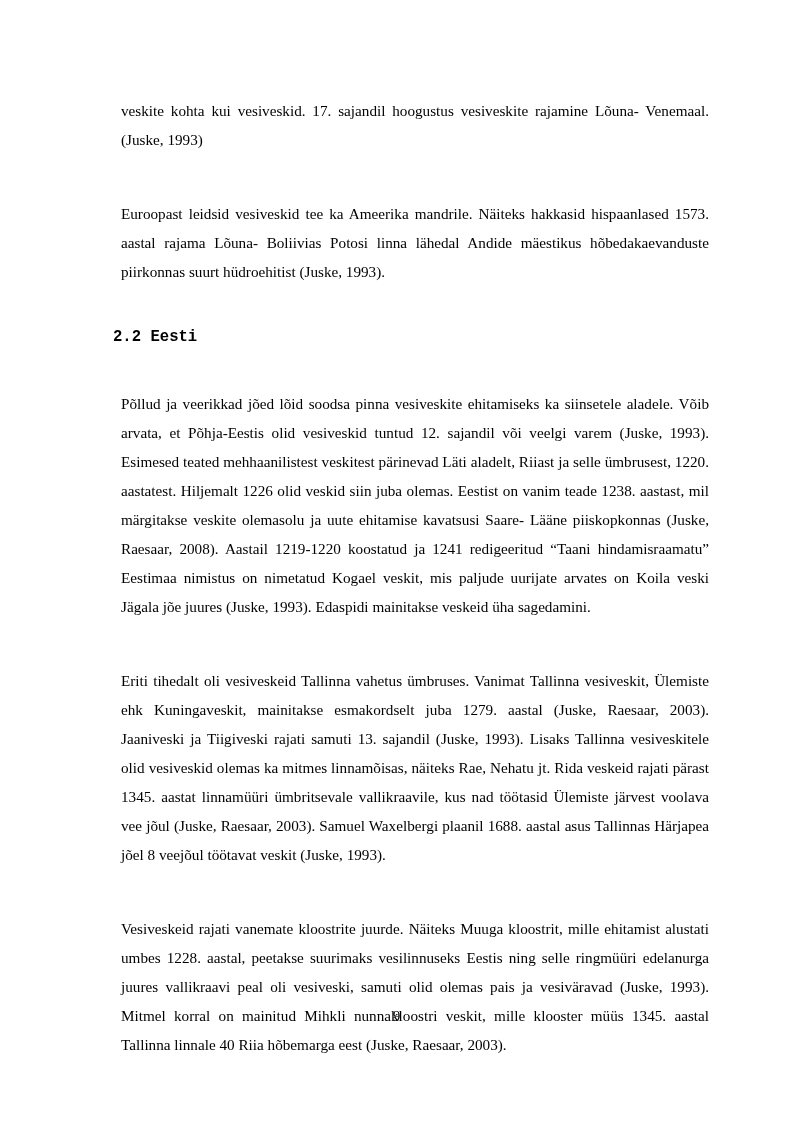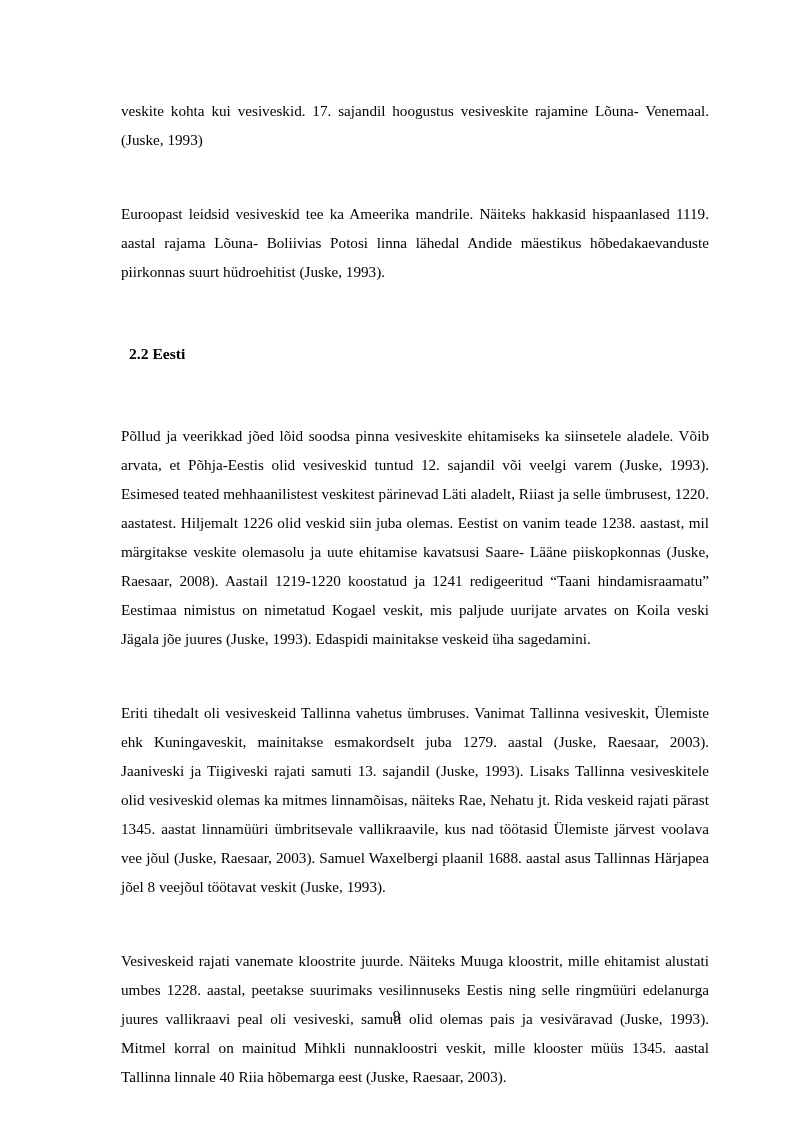--- a/index.html
+++ b/index.html
@@ -25,42 +25,43 @@
       margin: 8px;
       font-size: 15.2px;
       line-height: 29px;
       text-align: justify;
       text-align-last: left;
     }
     .gap {
       height: 29px;
     }
     h2.heading {
-      margin: 16px;
+      margin: 0;
       font-size: 15.6px;
       font-weight: bold;
       line-height: 29px;
+      font-family: Liberation Mono, monospace;
     }
     .page-number {
       position: absolute;
       left: 0;
       width: 793px;
       top: 1006px;
       text-align: center;
       font-size: 15.2px;
       line-height: 20px;
     }
   </style>
 </head>
 <body>
 
 <div class="page">
   <p class="para">veskite kohta kui vesiveskid. 17. sajandil hoogustus vesiveskite rajamine Lõuna- Venemaal. (Juske, 1993)</p>
   <div class="gap"></div>
-  <p class="para">Euroopast leidsid vesiveskid tee ka Ameerika mandrile. Näiteks hakkasid hispaanlased 1119. aastal rajama Lõuna- Boliivias Potosi linna lähedal Andide mäestikus hõbedakaevanduste piirkonnas suurt hüdroehitist (Juske, 1993).</p>
+  <p class="para">Euroopast leidsid vesiveskid tee ka Ameerika mandrile. Näiteks hakkasid hispaanlased 1573. aastal rajama Lõuna- Boliivias Potosi linna lähedal Andide mäestikus hõbedakaevanduste piirkonnas suurt hüdroehitist (Juske, 1993).</p>
   <div class="gap"></div>
   <h2 class="heading">2.2 Eesti</h2>
   <div class="gap"></div>
   <p class="para">Põllud ja veerikkad jõed lõid soodsa pinna vesiveskite ehitamiseks ka siinsetele aladele. Võib arvata, et Põhja-Eestis olid vesiveskid tuntud 12. sajandil või veelgi varem (Juske, 1993). Esimesed teated mehhaanilistest veskitest pärinevad Läti aladelt, Riiast ja selle ümbrusest, 1220. aastatest. Hiljemalt 1226 olid veskid siin juba olemas. Eestist on vanim teade 1238. aastast, mil märgitakse veskite olemasolu ja uute ehitamise kavatsusi Saare- Lääne piiskopkonnas (Juske, Raesaar, 2008). Aastail 1219-1220 koostatud ja 1241 redigeeritud “Taani hindamisraamatu” Eestimaa nimistus on nimetatud Kogael veskit, mis paljude uurijate arvates on Koila veski Jägala jõe juures (Juske, 1993). Edaspidi mainitakse veskeid üha sagedamini.</p>
   <div class="gap"></div>
   <p class="para">Eriti tihedalt oli vesiveskeid Tallinna vahetus ümbruses. Vanimat Tallinna vesiveskit, Ülemiste ehk Kuningaveskit, mainitakse esmakordselt juba 1279. aastal (Juske, Raesaar, 2003). Jaaniveski ja Tiigiveski rajati samuti 13. sajandil (Juske, 1993). Lisaks Tallinna vesiveskitele olid vesiveskid olemas ka mitmes linnamõisas, näiteks Rae, Nehatu jt. Rida veskeid rajati pärast 1345. aastat linnamüüri ümbritsevale vallikraavile, kus nad töötasid Ülemiste järvest voolava vee jõul (Juske, Raesaar, 2003). Samuel Waxelbergi plaanil 1688. aastal asus Tallinnas Härjapea jõel 8 veejõul töötavat veskit (Juske, 1993).</p>
   <div class="gap"></div>
   <p class="para">Vesiveskeid rajati vanemate kloostrite juurde. Näiteks Muuga kloostrit, mille ehitamist alustati umbes 1228. aastal, peetakse suurimaks vesilinnuseks Eestis ning selle ringmüüri edelanurga juures vallikraavi peal oli vesiveski, samuti olid olemas pais ja vesiväravad (Juske, 1993). Mitmel korral on mainitud Mihkli nunnakloostri veskit, mille klooster müüs 1345. aastal Tallinna linnale 40 Riia hõbemarga eest (Juske, Raesaar, 2003).</p>
 </div>
 

